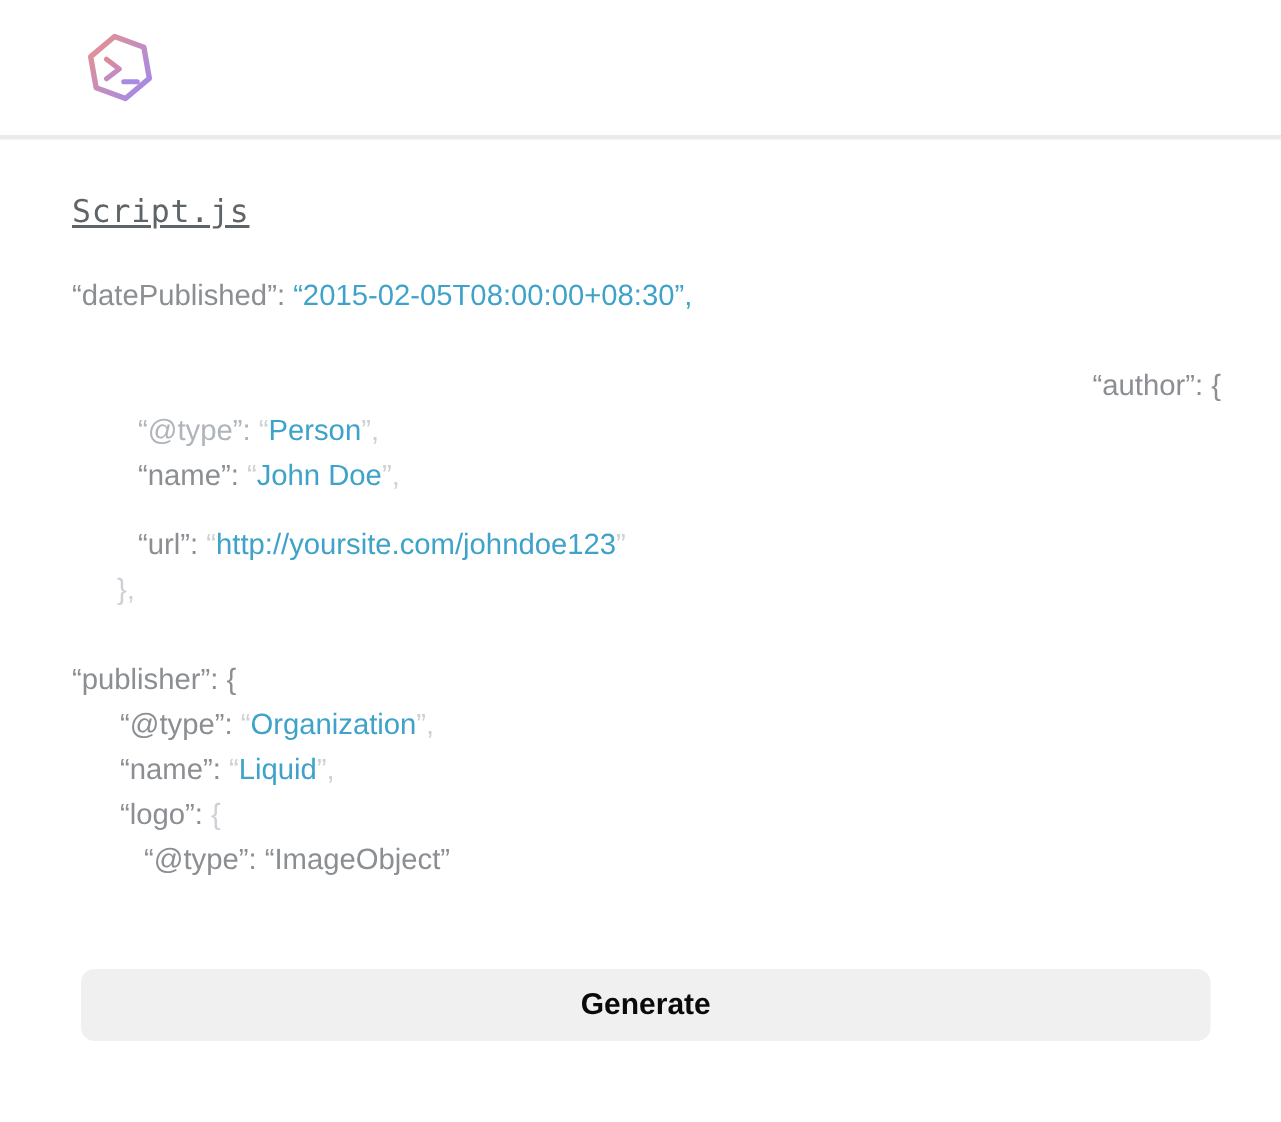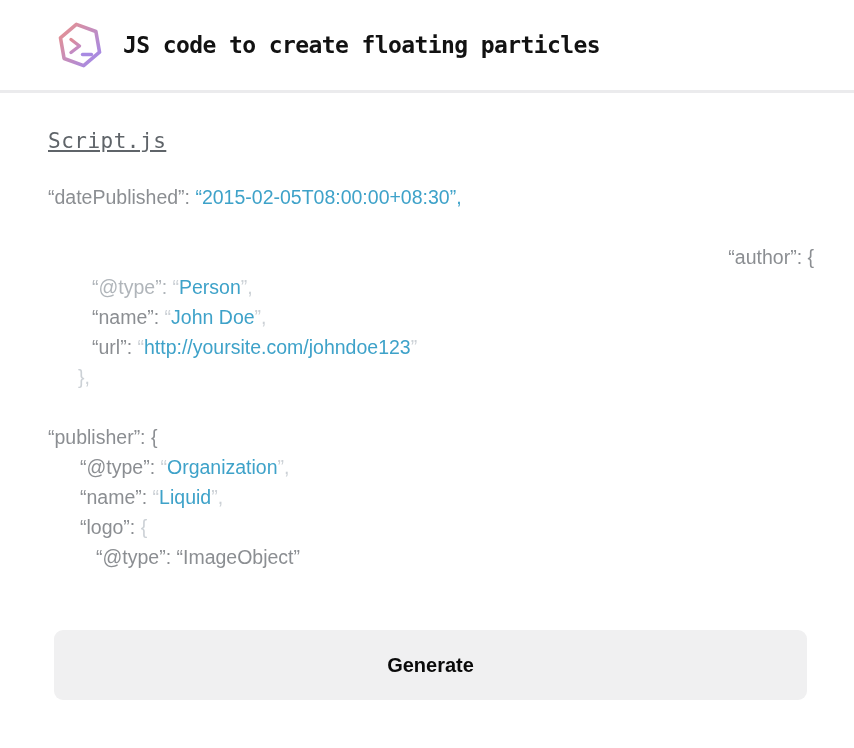--- a/index.html
+++ b/index.html
@@ -50,21 +50,21 @@
     font-size:19.5px;line-height:30px;height:30px;white-space:pre;
   }
   .seg-key{color:var(--key-gray);}
   .seg-key2{color:var(--key-light);}
   .seg-dim{color:var(--dim-gray);}
   .seg-val{color:var(--accent-blue);}
 
   .generate-button{
     display:block;
     margin:58px 0 0 6px;
-    width:753px;height:70px;
+    width:753px;height:48px;
     background:var(--button-bg);
     border:none;border-radius:9px;
     font-family:"Liberation Sans",sans-serif;
     font-size:20px;font-weight:700;color:#0a0a0a;
     cursor:pointer;
   }
 </style>
 </head>
 <body>
 
@@ -81,32 +81,31 @@
           <stop offset="1" stop-color="#c08bc9"></stop>
         </linearGradient>
       </defs>
       <g transform="rotate(-10 28 28)">
         <polygon points="28,7 46,17.5 46,38.5 28,49 10,38.5 10,17.5" fill="none" stroke="url(#hexGrad)" stroke-width="3.6" stroke-linejoin="round"></polygon>
       </g>
       <path d="M19 22.5 L27.5 29 L19 35.5" fill="none" stroke="url(#glyphGrad)" stroke-width="3.4" stroke-linecap="round" stroke-linejoin="round"></path>
       <line x1="30.5" y1="37.5" x2="39.5" y2="37.5" stroke="#a88ae2" stroke-width="3.4" stroke-linecap="round"></line>
     </svg>
   </span>
-  <h1 class="page-title">JS code to create floating particles</h1>
 </header>
 
 <main class="main">
   <div class="file-heading">Script.js</div>
   <div class="code-block" id="code-block">
       <div class="code-line" style="padding-left: 0px;"><span class="seg-key">“datePublished”: </span><span class="seg-val">“2015-02-05T08:00:00+08:30”,</span></div>
       <div class="code-line" style="padding-left: 0px;">&nbsp;</div>
       <div class="code-line" style="padding-left: 0px; text-align: right;"><span class="seg-key">“author”: {</span></div>
       <div class="code-line" style="padding-left: 44px;"><span class="seg-key2">“@type”: </span><span class="seg-dim">“</span><span class="seg-val">Person</span><span class="seg-dim">”,</span></div>
       <div class="code-line" style="padding-left: 44px;"><span class="seg-key">“name”: </span><span class="seg-dim">“</span><span class="seg-val">John Doe</span><span class="seg-dim">”,</span></div>
-      <div class="code-line" style="padding-left: 44px;"><span class="seg-key">“url”: </span><span class="seg-dim">“</span><span class="seg-val">http://yoursite.com/johndoe123</span><span class="seg-dim">”</span></div>
+      <div class="code-line" style="padding-left: 44px; margin-top: 16px;"><span class="seg-key">“url”: </span><span class="seg-dim">“</span><span class="seg-val">http://yoursite.com/johndoe123</span><span class="seg-dim">”</span></div>
       <div class="code-line" style="padding-left: 30px;"><span class="seg-dim">},</span></div>
       <div class="code-line" style="padding-left: 0px;">&nbsp;</div>
       <div class="code-line" style="padding-left: 0px;"><span class="seg-key">“publisher”: {</span></div>
       <div class="code-line" style="padding-left: 32px;"><span class="seg-key">“@type”: </span><span class="seg-dim">“</span><span class="seg-val">Organization</span><span class="seg-dim">”,</span></div>
       <div class="code-line" style="padding-left: 32px;"><span class="seg-key">“name”: </span><span class="seg-dim">“</span><span class="seg-val">Liquid</span><span class="seg-dim">”,</span></div>
       <div class="code-line" style="padding-left: 32px;"><span class="seg-key">“logo”: </span><span class="seg-dim">{</span></div>
       <div class="code-line" style="padding-left: 48px;"><span class="seg-key">“@type”: “ImageObject”</span></div>
     </div>
   <button class="generate-button">Generate</button>
 </main>

